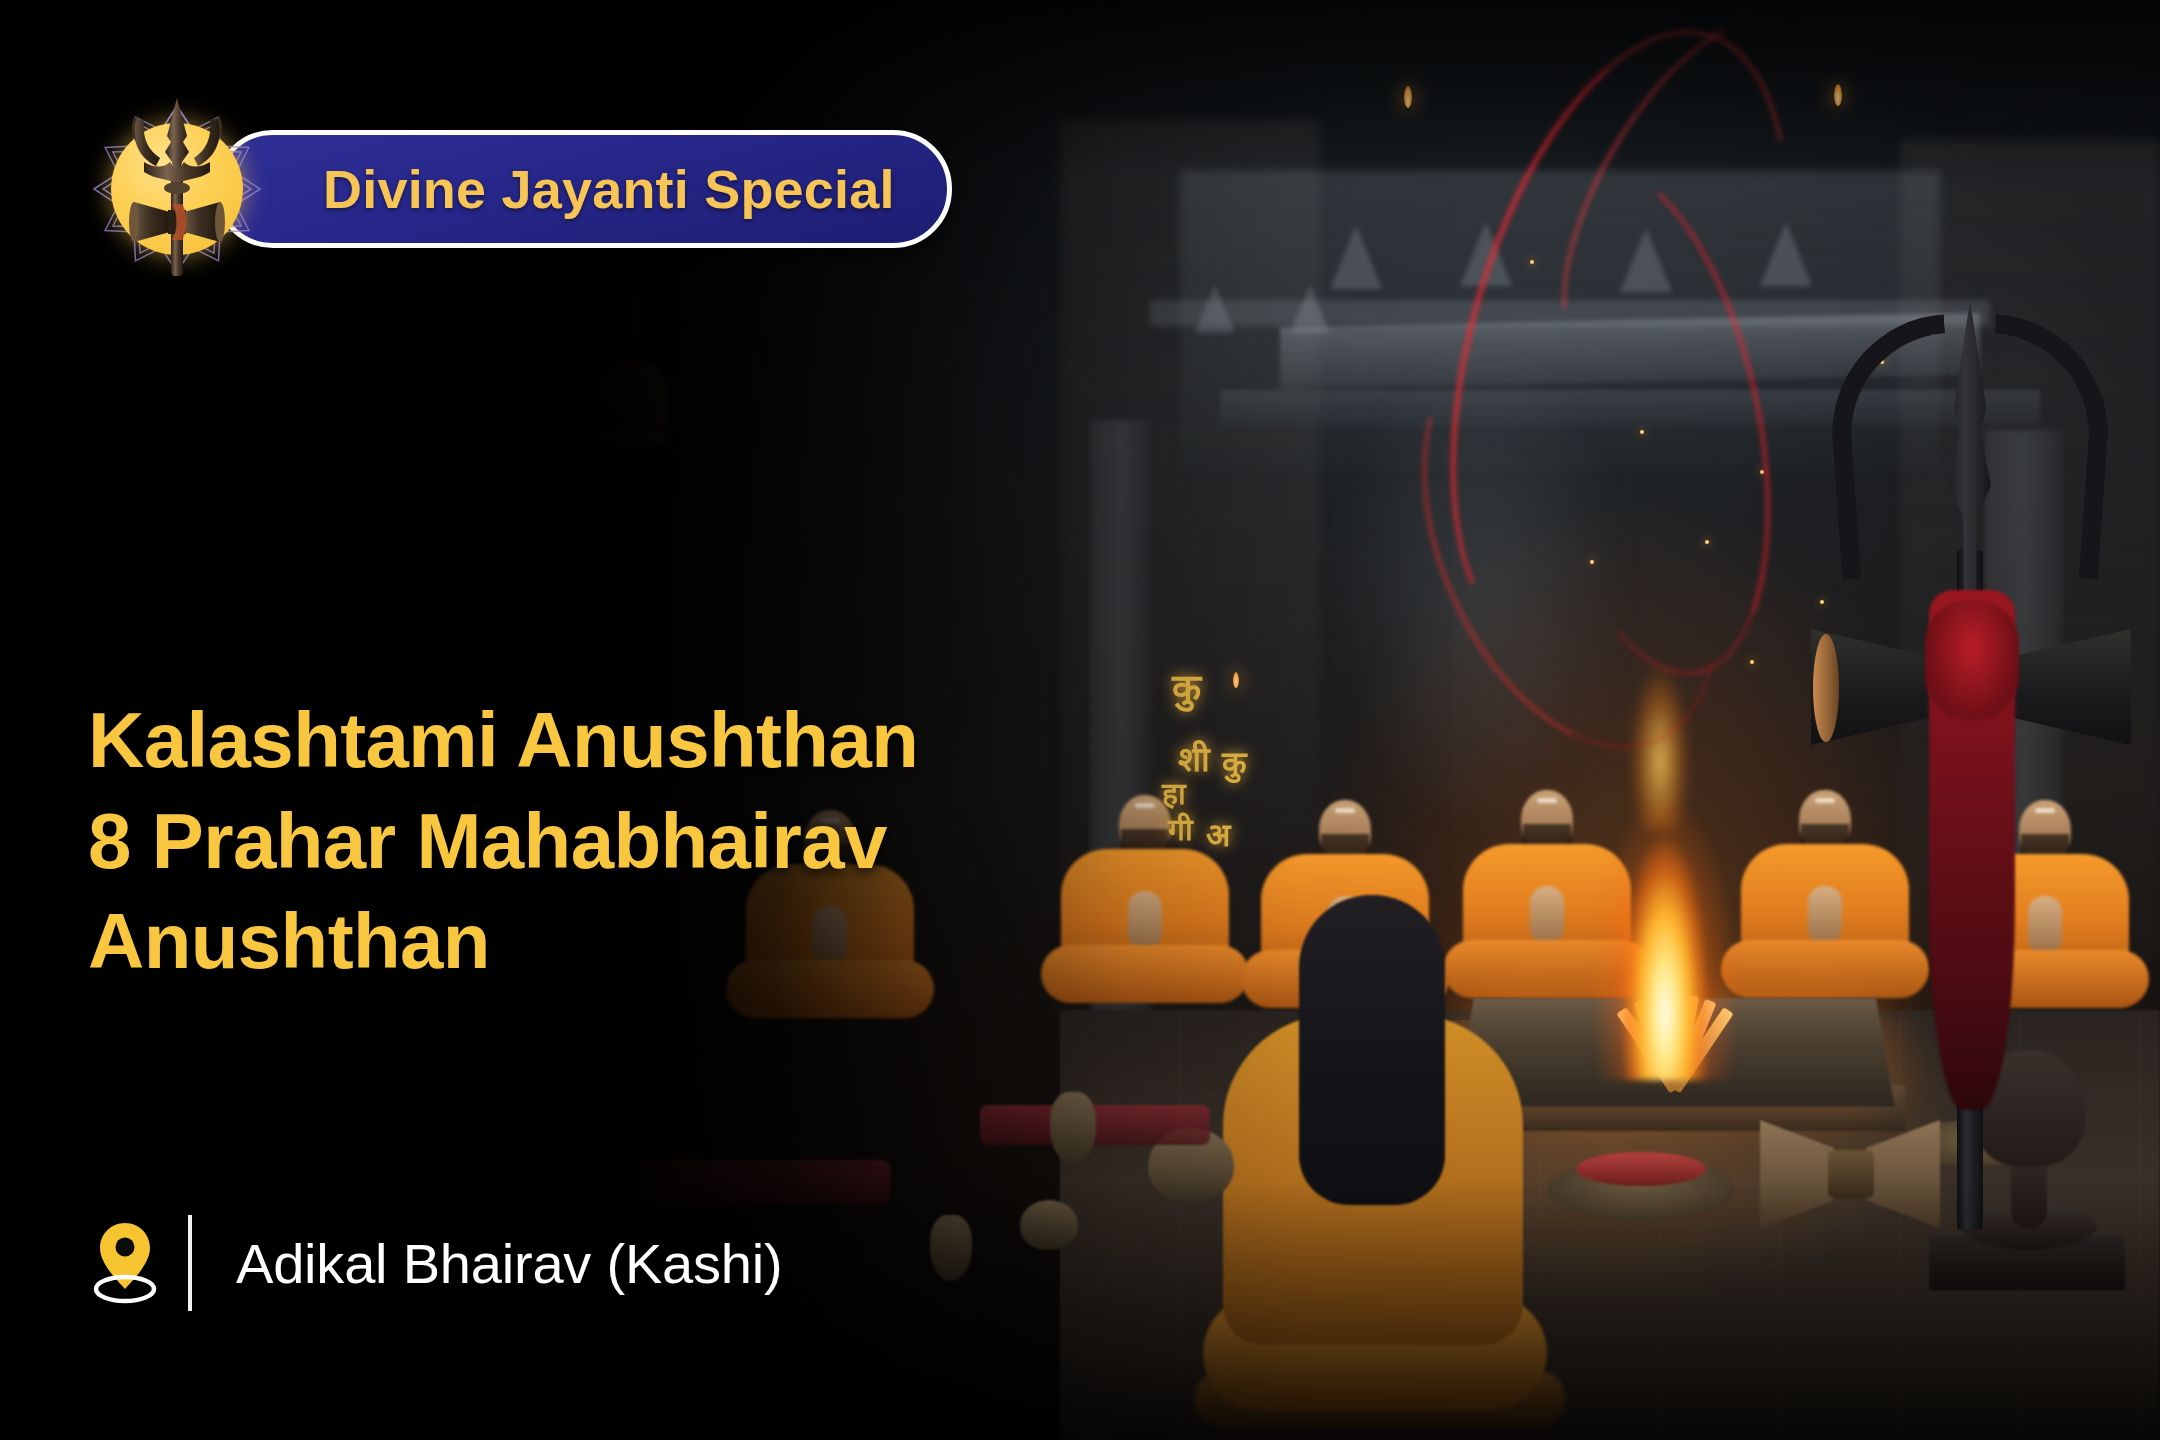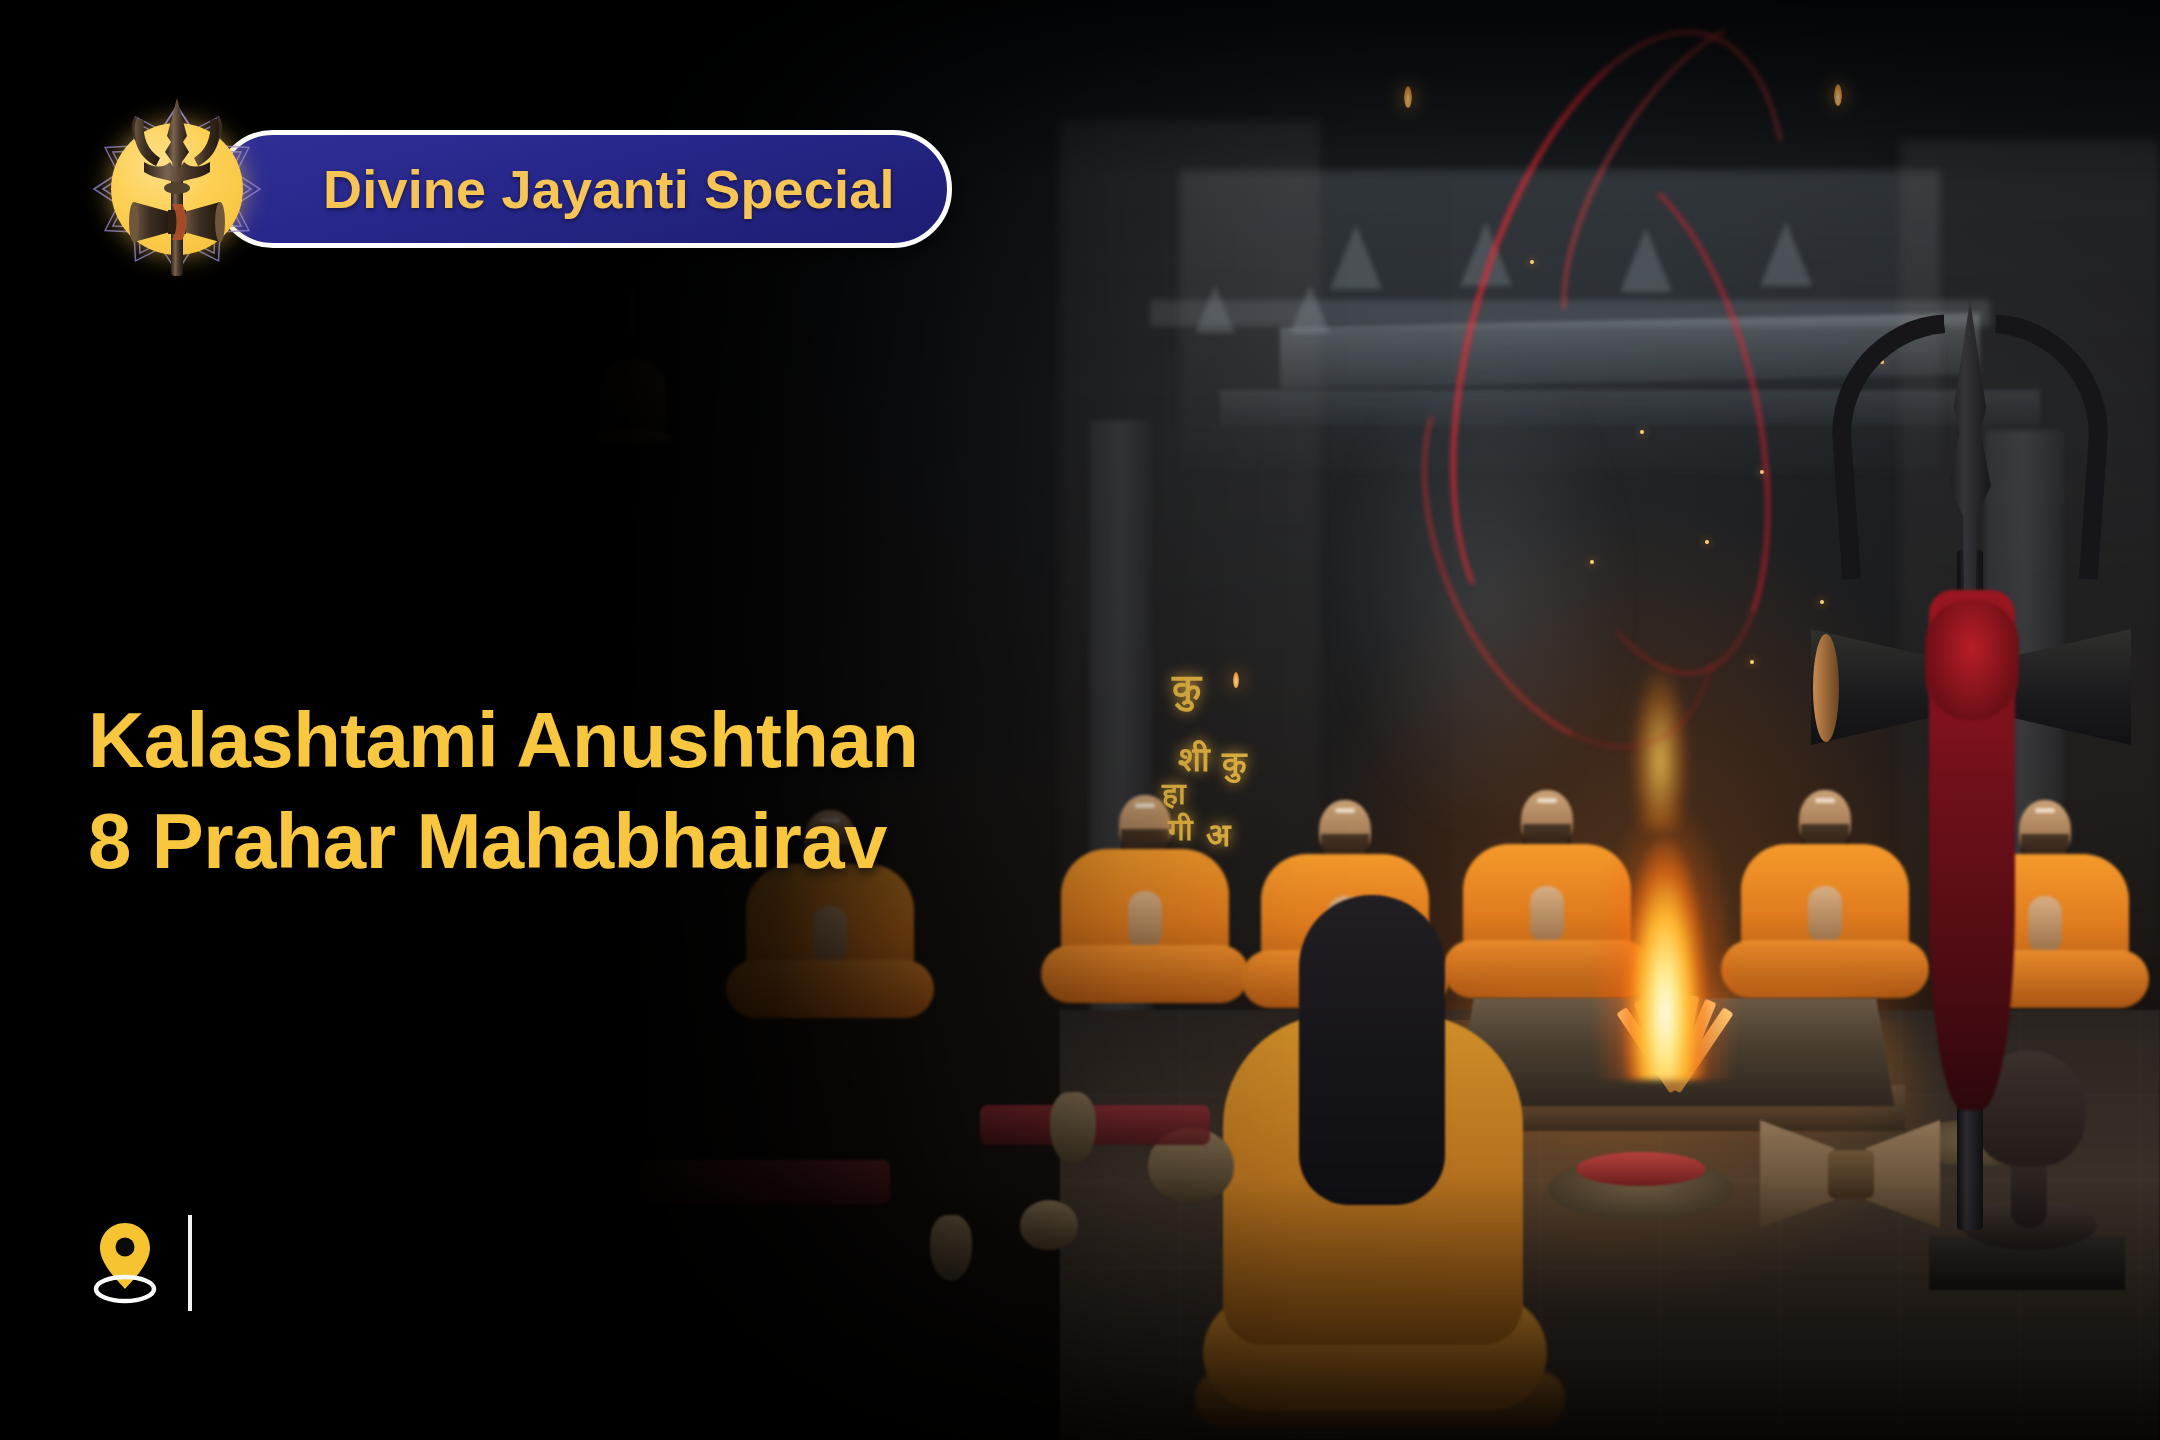--- a/index.html
+++ b/index.html
@@ -726,25 +726,27 @@
         <span class="badge-text">Divine Jayanti Special</span>
       </div>
     </div>
 
     <div class="subtitle">
     </div>
 
     <div class="headline">
       <span>Kalashtami Anushthan</span>
       <span>8 Prahar Mahabhairav</span>
+      <span>Anushthan</span>
     </div>
 
     <div class="location-row">
       <svg class="pin-icon" viewBox="0 0 74 88">
         <path d="M37 4 C23 4 12 15 12 29 C12 45 30 62 37 70 C44 62 62 45 62 29 C62 15 51 4 37 4 Z" fill="#f5c430"></path>
         <circle cx="37" cy="28" r="9.5" fill="#0b0b0b"></circle>
         <ellipse cx="37" cy="70" rx="29" ry="12" fill="none" stroke="#ffffff" stroke-width="4.5"></ellipse>
       </svg>
       <div class="loc-divider"></div>
+      <span class="loc-text">Adikal Bhairav (Kashi)</span>
     </div>
 
   </div>
 </div>
 
 </body></html>

